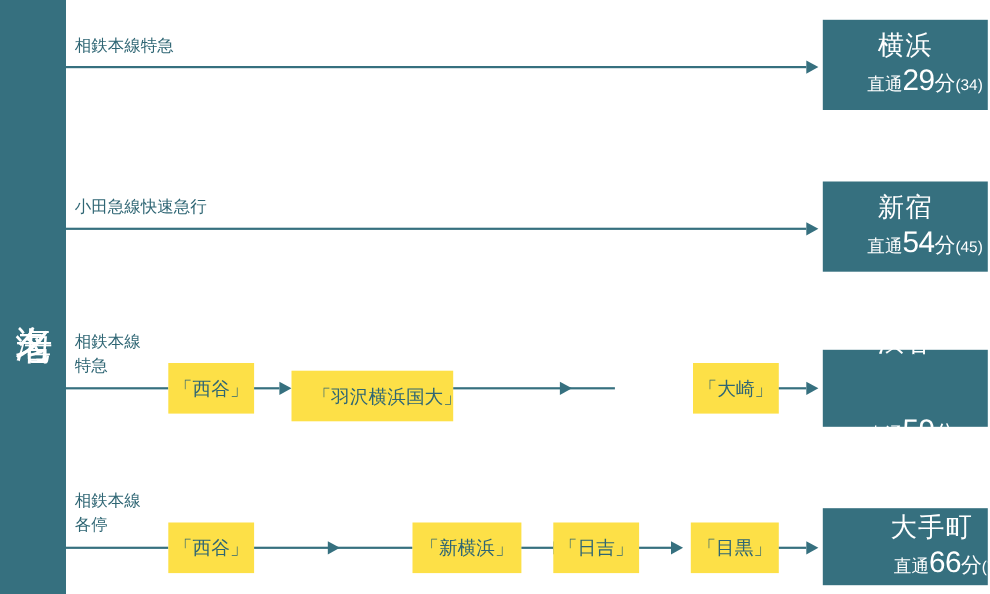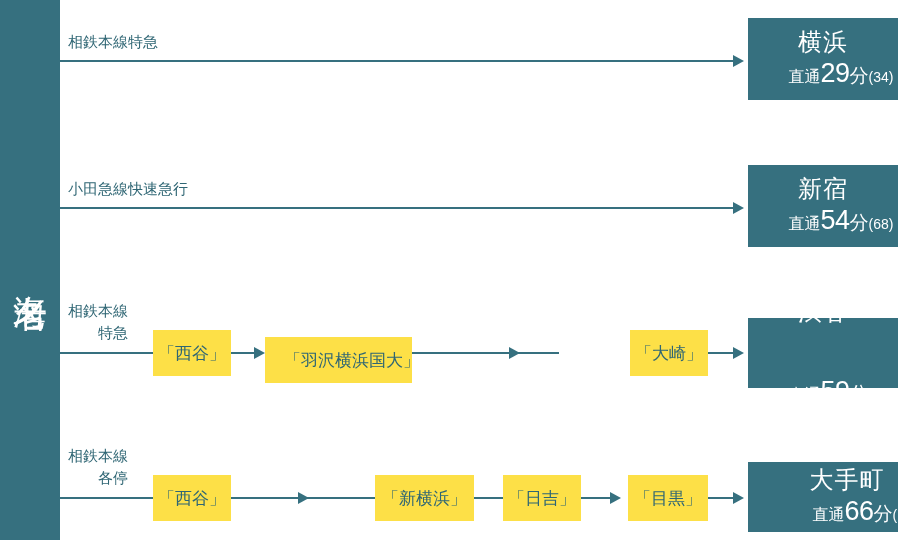--- a/index.html
+++ b/index.html
@@ -9,21 +9,20 @@
   }
   body {
     font-family: "Liberation Sans", "DejaVu Sans", sans-serif;
   }
   #canvas {
     position: relative;
     width: 900px;
     height: 540px;
     background: #ffffff;
     overflow: hidden;
-    text-align: right;
   }
   
   .origin-band {
     position: absolute;
     left: 0;
     top: 0;
     width: 60px;
     height: 540px;
     background: #36707f;
   }
@@ -143,21 +142,21 @@
     <div class="route-label" style="left:8px; top:178px;">小田急線快速急行</div>
     <div class="route-line" style="top:207px; width:673px;"></div>
     <div class="arrow-head" style="left:673px; top:202px;"></div>
   </div>
   <div class="dest-box" style="top:165px; height:82px;">
     <div class="dest-name">新宿</div>
     <div class="dest-time">
       <span class="t-prefix">直通</span>
       <span class="t-num">54</span>
       <span class="t-unit">分</span>
-      <span class="t-alt">(68)</span>
+      <span class="t-alt">(45)</span>
     </div>
   </div>
 
   <div class="route-row" style="top:0;">
     <div class="route-label" style="left:8px; top:300px;">相鉄本線
 特急</div>
 
     <div class="route-line" style="top:352px; left:0; width:93px;"></div>
     <div class="station-chip" style="left:93px; top:330px; width:78px;">「西谷」</div>
 

